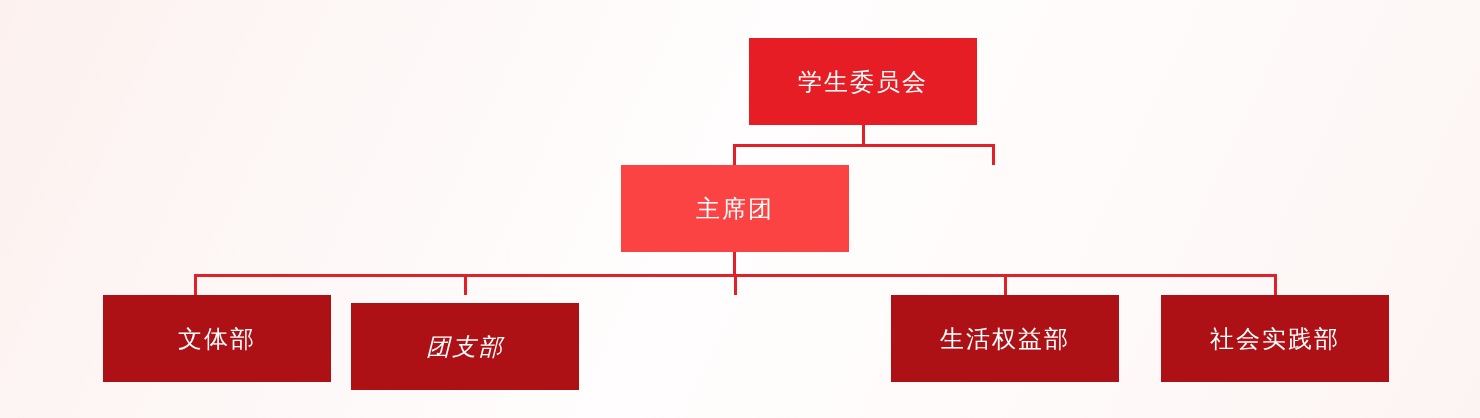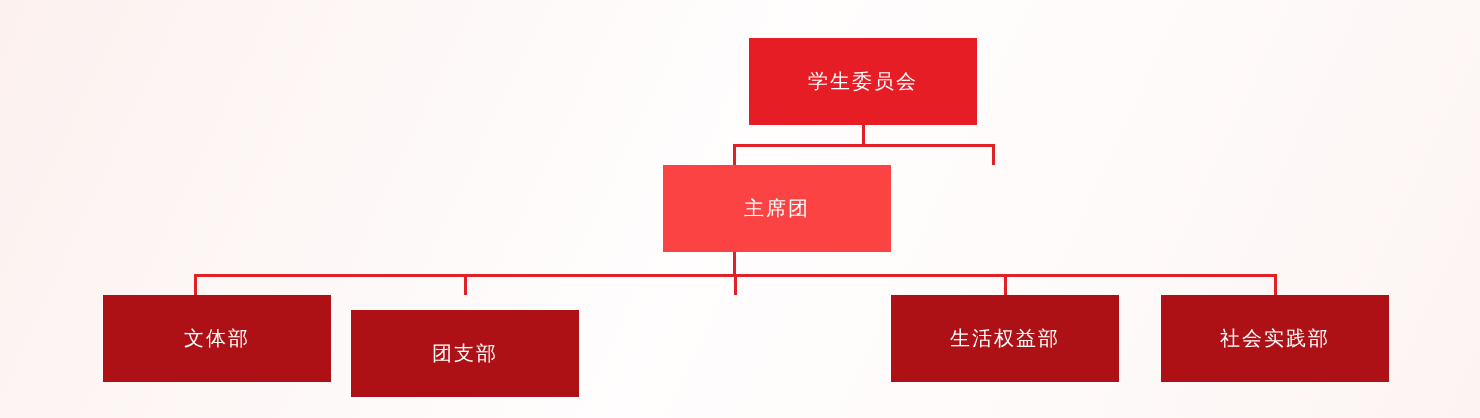--- a/index.html
+++ b/index.html
@@ -16,28 +16,28 @@
     overflow: hidden;
   }
   .node {
     position: absolute;
     width: 228px;
     height: 87px;
     display: flex;
     align-items: center;
     justify-content: center;
     color: var(--box-text, #ffffff);
-    font-size: 20px;
+    font-size: 24px;
     font-weight: 500;
     letter-spacing: 2px;
     white-space: nowrap;
     cursor: default;
   }
   .l1 { background: var(--level1-box, #e61d24); }
-  .l2 { background: var(--level2-box, #fb4343); margin-left: 42px; }
+  .l2 { background: var(--level2-box, #fb4343); }
   .l3 { background: var(--level3-box, #ad1116); }
   .conn {
     position: absolute;
     background: var(--connector, #e02127);
   }
 </style>
 </head>
 <body>
 
 <div class="canvas">
@@ -53,17 +53,17 @@
 
   <div class="conn" style="left:733px; top:252px; width:3px; height:24px;"></div>
   <div class="conn" style="left:194px; top:274px; width:1083px; height:3px;"></div>
   <div class="conn" style="left:194px; top:277px; width:3px; height:18px;"></div>
   <div class="conn" style="left:464px; top:277px; width:3px; height:18px;"></div>
   <div class="conn" style="left:734px; top:277px; width:3px; height:18px;"></div>
   <div class="conn" style="left:1004px; top:277px; width:3px; height:18px;"></div>
   <div class="conn" style="left:1274px; top:277px; width:3px; height:18px;"></div>
 
   <div class="node l3" style="left:75px; top:295px;margin-left:28px;">文体部</div>
-  <div class="node l3" style="left:351px; top:310px;">团支部</div>
+  <div class="node l3" style="left:351px; top:303px;font-style:italic;">团支部</div>
   <div class="node l3" style="left:891px; top:295px;">生活权益部</div>
   <div class="node l3" style="left:1161px; top:295px;">社会实践部</div>
 
 </div>
 
 </body></html>

